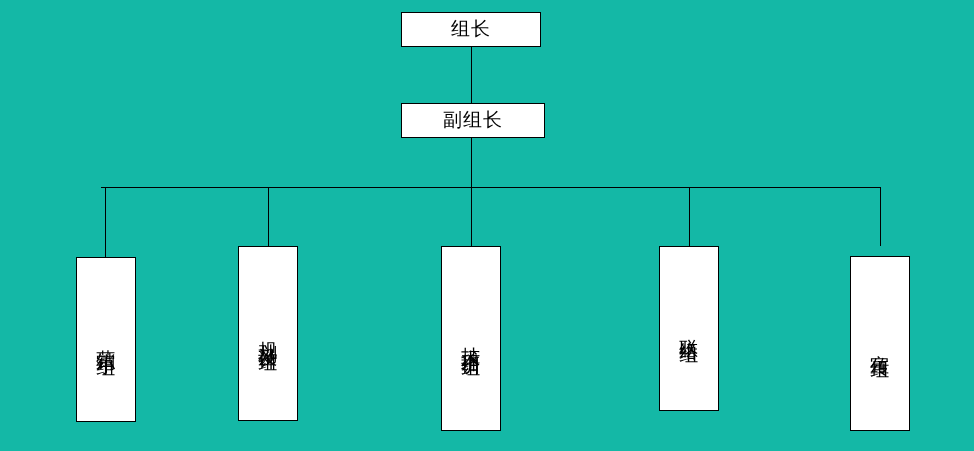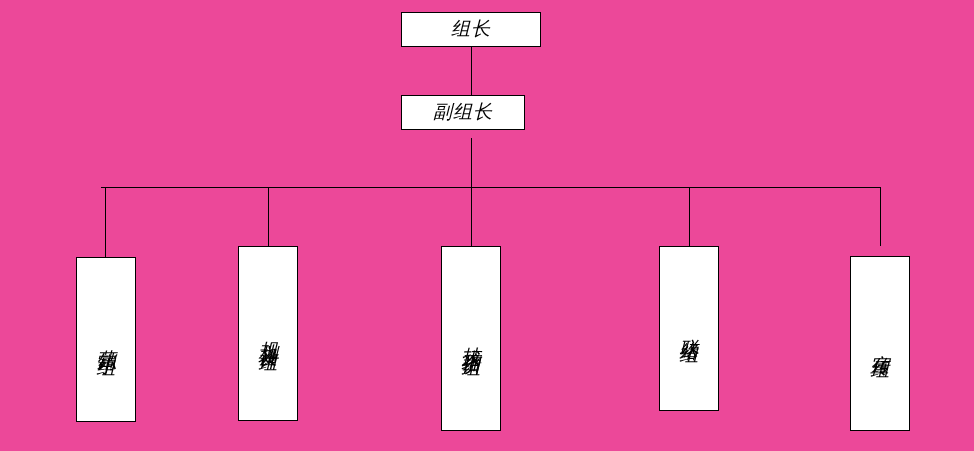--- a/index.html
+++ b/index.html
@@ -7,23 +7,22 @@
     padding: 0;
     background: #ffffff;
   }
   body {
     font-family: "Liberation Serif", "DejaVu Serif", serif;
   }
   #org-chart {
     position: relative;
     width: 974px;
     height: 451px;
-    background: #ec4899;
+    background: #14b8a6;
     overflow: hidden;
-    font-style: italic;
   }
   .node {
     position: absolute;
     box-sizing: border-box;
     border: 1px solid #000000;
     background: #ffffff;
     display: flex;
     align-items: center;
     justify-content: center;
     color: #000000;
@@ -60,21 +59,21 @@
 <body>
 
 <div id="org-chart">
 
   <div class="node node-h" style="left:401px; top:12px; width:140px; height:35px;">
     <span class="label">组长</span>
   </div>
 
   <div class="connector v-line" style="left:471px; top:47px; height:56px;"></div>
 
-  <div class="node node-h" style="left:401px; top:95px; width:124px; height:35px;">
+  <div class="node node-h" style="left:401px; top:103px; width:144px; height:35px;">
     <span class="label">副组长</span>
   </div>
 
   <div class="connector v-line" style="left:471px; top:138px; height:49px;"></div>
 
   <div class="connector h-line" style="left:101px; top:187px; width:780px;"></div>
 
   <div class="connector v-line" style="left:105px; top:187px; height:70px;"></div>
   <div class="connector v-line" style="left:268px; top:187px; height:59px;"></div>
   <div class="connector v-line" style="left:471px; top:187px; height:59px;"></div>

